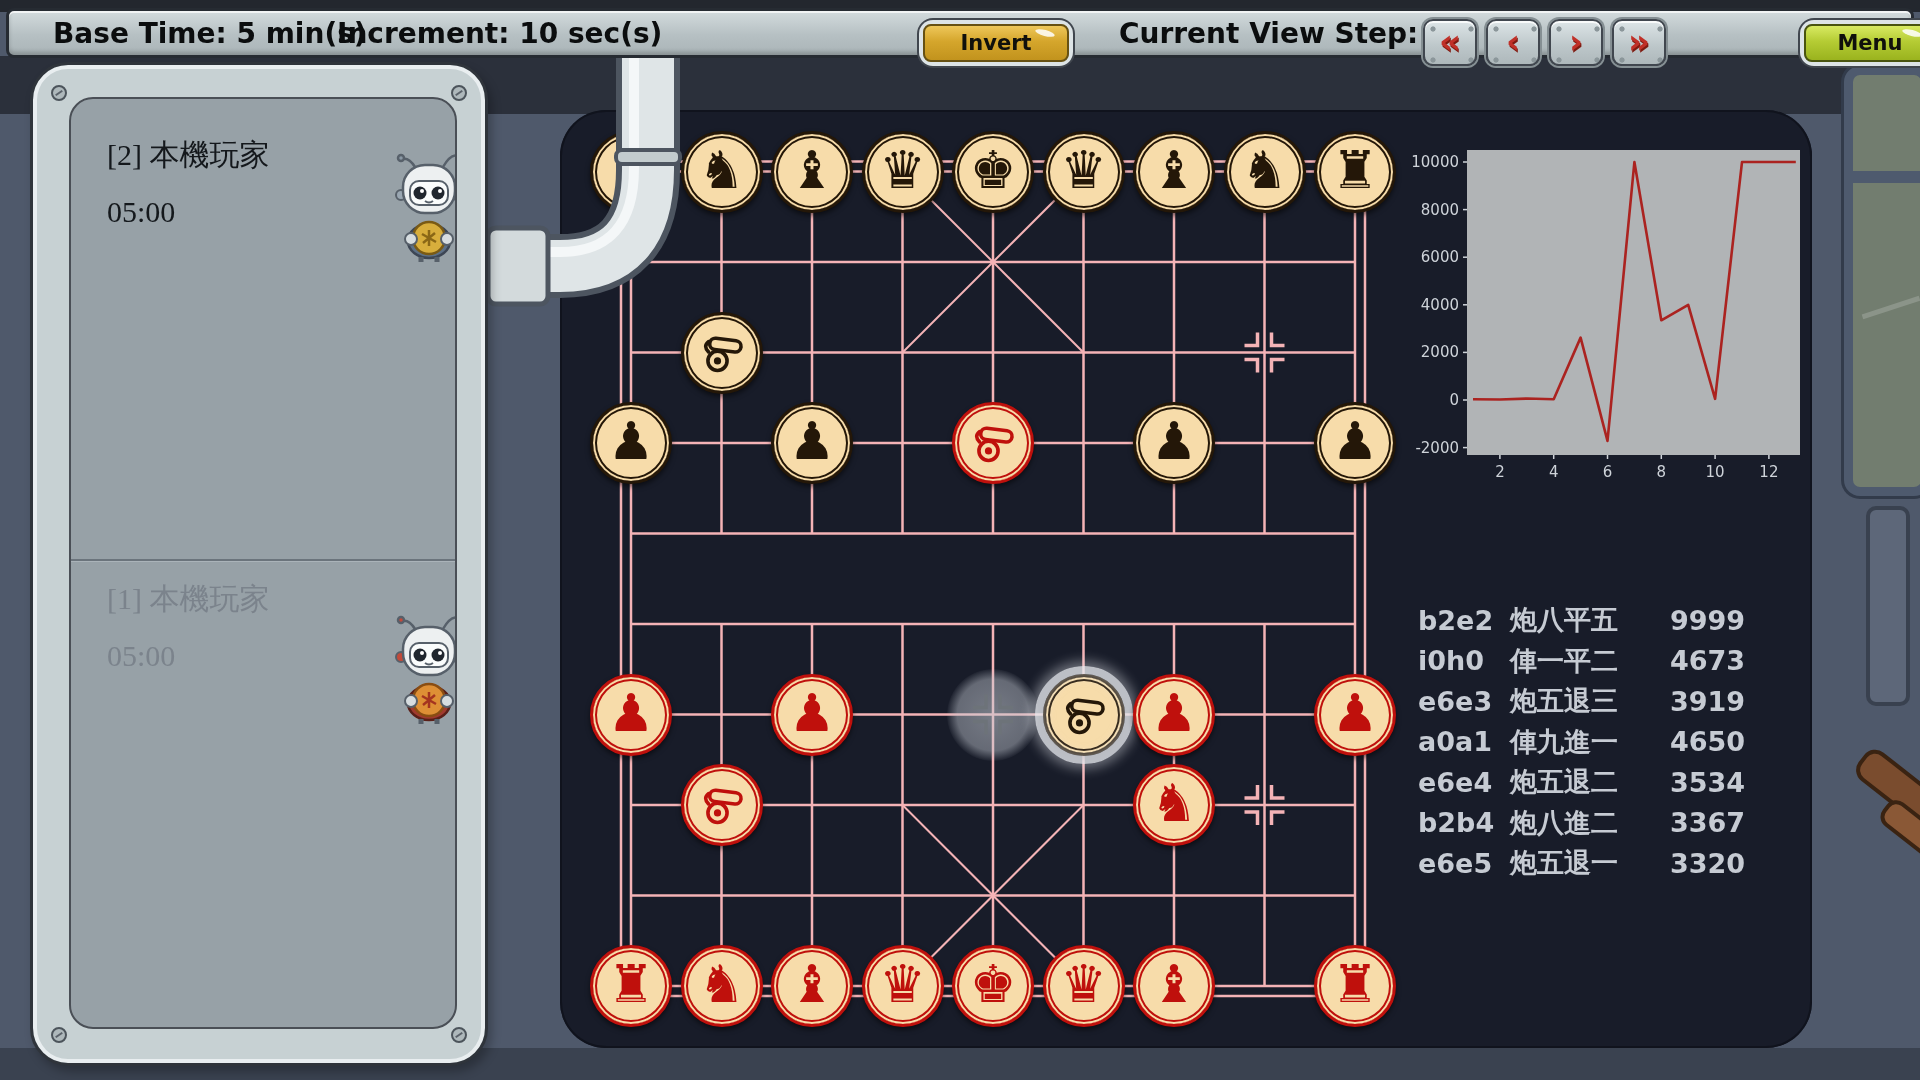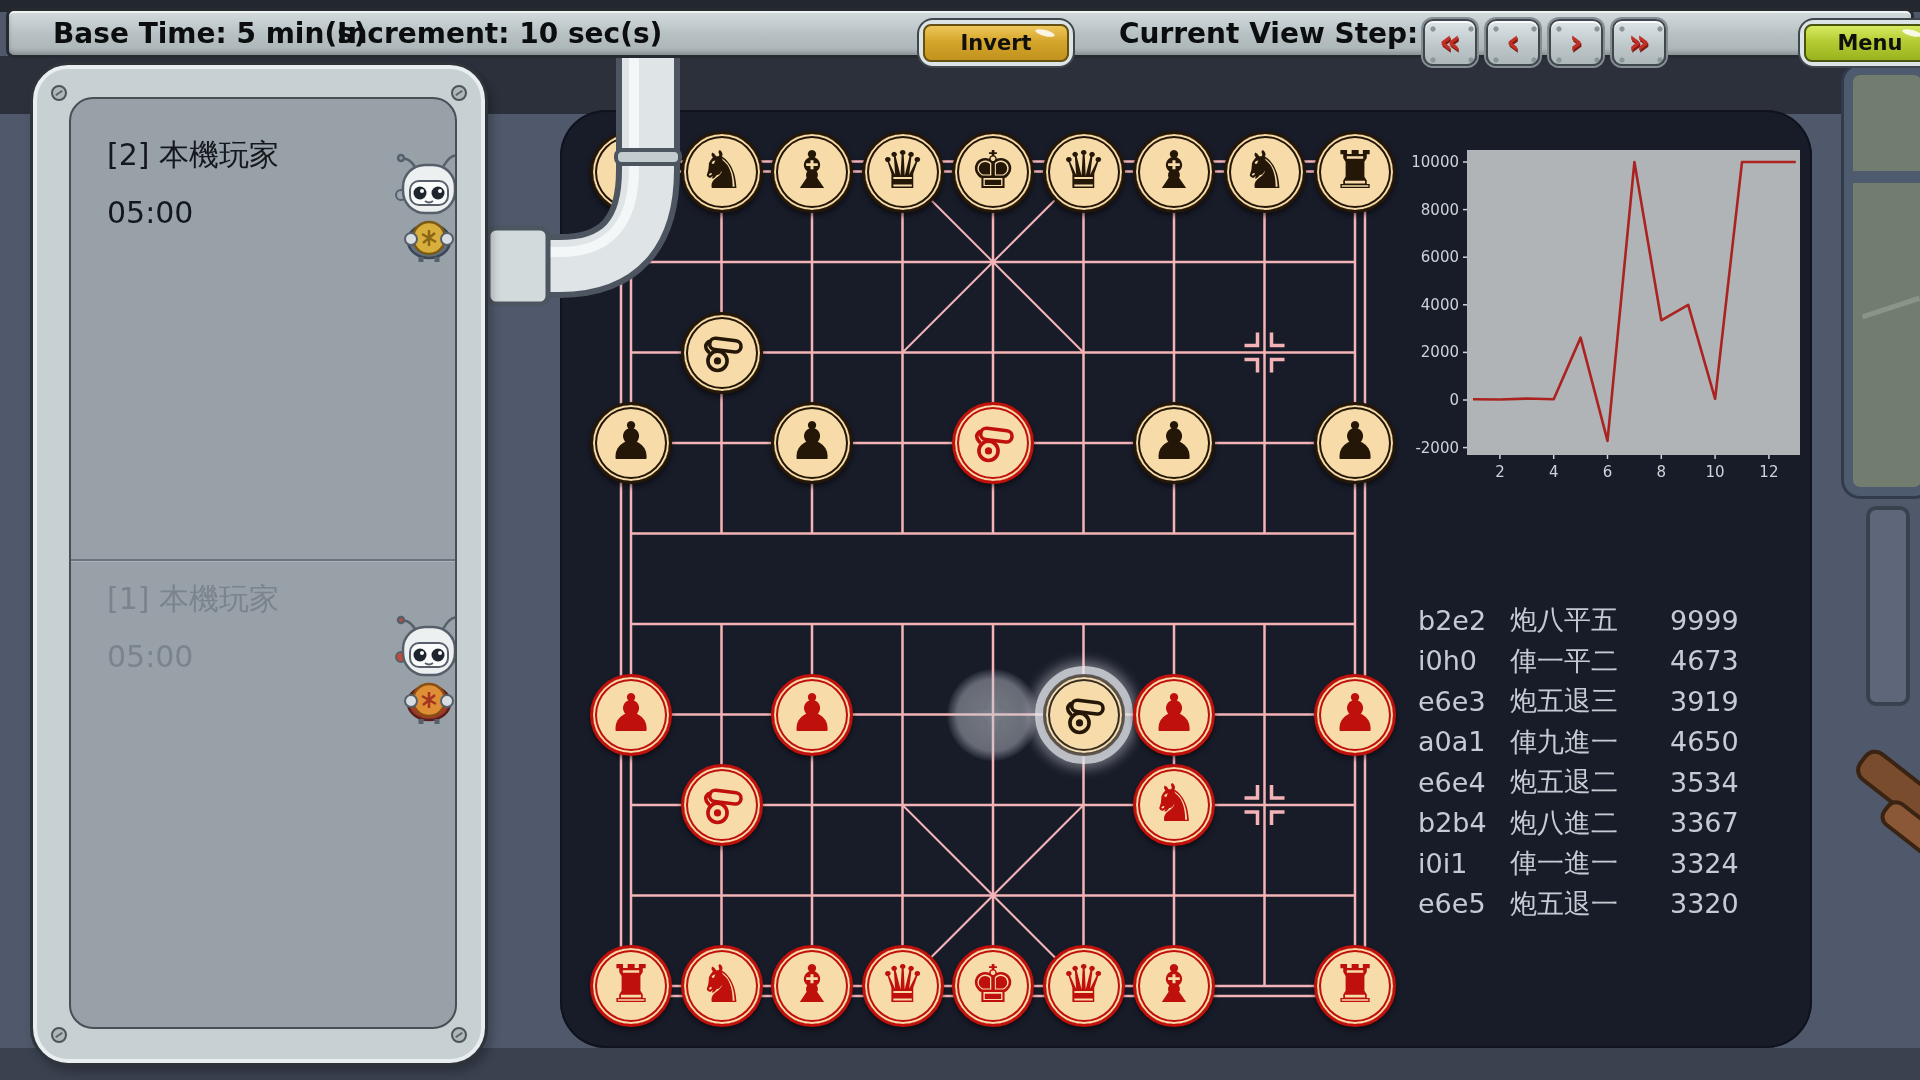--- a/index.html
+++ b/index.html
@@ -32,21 +32,21 @@
   .tb-step{position:absolute;left:1110px;font-size:29px;font-weight:bold;color:#cc0f0f;}
   .navbtn{position:absolute;top:8px;width:54px;height:47px;border-radius:10px;border:2px solid #41474f;background:linear-gradient(#dde5e7,#bcc6c9 60%,#aeb8bb);box-shadow:0 0 0 2px #858f93, inset 0 2px 0 rgba(255,255,255,.8);display:flex;align-items:center;justify-content:center;cursor:pointer;
     background-image:radial-gradient(circle at 8px 8px,#8b969a 2.2px,transparent 3px),radial-gradient(circle at 46px 8px,#8b969a 2.2px,transparent 3px),radial-gradient(circle at 8px 39px,#8b969a 2.2px,transparent 3px),radial-gradient(circle at 46px 39px,#8b969a 2.2px,transparent 3px),linear-gradient(#dde5e7,#bcc6c9 60%,#aeb8bb);}
   .navbtn span{font-size:34px;font-weight:bold;color:#c03028;text-shadow:1px 2px 0 #7e1a10;line-height:1;margin-top:-4px;}
   .nav-first{left:1414px;} .nav-prev{left:1477px;} .nav-next{left:1540px;} .nav-last{left:1603px;}
 
   
   .sidebar{position:absolute;left:30px;top:62px;width:458px;height:1004px;background:#c7d1d3;border:3px solid #2f343b;border-radius:38px;box-shadow:inset 0 0 0 4px #e9eef0, 4px 6px 10px rgba(0,0,0,.25);}
   .screw{position:absolute;width:16px;height:16px;border-radius:50%;background:#aeb8bb;border:2px solid #4c545b;}
   .screw::after{content:'';position:absolute;left:2px;top:5px;width:8px;height:2px;background:#5a626a;transform:rotate(-35deg);}
-  .cards{position:absolute;left:36px;top:32px;width:388px;height:932px;background:#97a1a7;border:2px solid #4a4f56;border-radius:24px;overflow:hidden;}
+  .cards{position:absolute;left:36px;top:32px;width:388px;height:932px;background:#97a1a7;border:2px solid #4a4f56;border-radius:24px;overflow:hidden;font-family:Liberation Serif, serif;}
   .divider{position:absolute;left:0;right:0;top:460px;height:2px;background:#6b747c;box-shadow:0 1px 0 #aab3b9;}
   .pname{position:absolute;left:36px;font-size:30px;}
   .ptime{position:absolute;left:36px;font-size:30px;}
   .p1 .pname{top:36px;color:#14181c;} .p1 .ptime{top:96px;color:#14181c;}
   .p2 .pname{top:480px;color:#7b838c;} .p2 .ptime{top:540px;color:#7b838c;}
   .robot{position:absolute;width:80px;height:112px;}
   .robot-top{left:318px;top:52px;} .robot-bottom{left:318px;top:514px;}
 
   
   #pipe-svg{position:absolute;left:0;top:0;pointer-events:none;}
@@ -59,21 +59,21 @@
   .piece{position:absolute;width:82px;height:82px;border-radius:50%;background:#f7dcaa;transform:translate(-50%,-50%);display:flex;align-items:center;justify-content:center;pointer-events:auto;cursor:pointer;}
   .piece.black{border:3px solid #241708;box-shadow:inset 0 0 0 2px #f7dcaa, inset 0 0 0 4px #241708, 0 3px 5px rgba(0,0,0,.5);color:#241708;}
   .piece.red{border:3px solid #bf100c;box-shadow:inset 0 0 0 2px #f7dcaa, inset 0 0 0 4px #bf100c, 0 3px 5px rgba(0,0,0,.5);color:#bf100c;}
   .piece .glyph{font-size:52px;line-height:1;font-family:"DejaVu Sans",sans-serif;margin-top:-4px;}
   .piece svg{display:block;}
   .piece.hl::before{content:'';position:absolute;inset:-11px;border-radius:50%;border:8px solid rgba(230,233,238,.8);box-shadow:0 0 12px 5px rgba(230,233,238,.4), inset 0 0 10px 2px rgba(230,233,238,.5);}
 
   .ghost{position:absolute;width:92px;height:92px;border-radius:50%;transform:translate(-50%,-50%);background:radial-gradient(circle,rgba(196,201,210,.55) 0%,rgba(196,201,210,.45) 55%,rgba(196,201,210,0) 72%);}
 
   
-  .movelist{position:absolute;left:1418px;top:600px;width:282px;}
+  .movelist{position:absolute;left:1418px;top:600px;width:282px;font-weight:bold;}
   .moverow{display:grid;grid-template-columns:92px 160px 1fr;height:40.5px;align-items:center;color:#c6cbd3;font-size:27px;cursor:pointer;}
   .moverow .score{text-align:right;}
 </style>
 </head>
 <body>
 
 <div id="stage">
 
   <div class="ceiling"></div>
   <div class="underbar-strip"></div>
@@ -321,25 +321,20 @@
       </div>
       <div class="moverow">
         <div>e6e4</div>
         <div>炮五退二</div>
         <div class="score">3534</div>
       </div>
       <div class="moverow">
         <div>b2b4</div>
         <div>炮八進二</div>
         <div class="score">3367</div>
-      </div>
-      <div class="moverow">
-        <div>i0i1</div>
-        <div>俥一進一</div>
-        <div class="score">3324</div>
       </div>
       <div class="moverow">
         <div>e6e5</div>
         <div>炮五退一</div>
         <div class="score">3320</div>
       </div>
     </div>
 
   <svg id="pipe-svg" width="1920" height="1080">
     <path d="M 500 266 L 560 266 Q 648 266 648 170 L 648 30" stroke="#4d5560" stroke-width="64" fill="none"></path>

